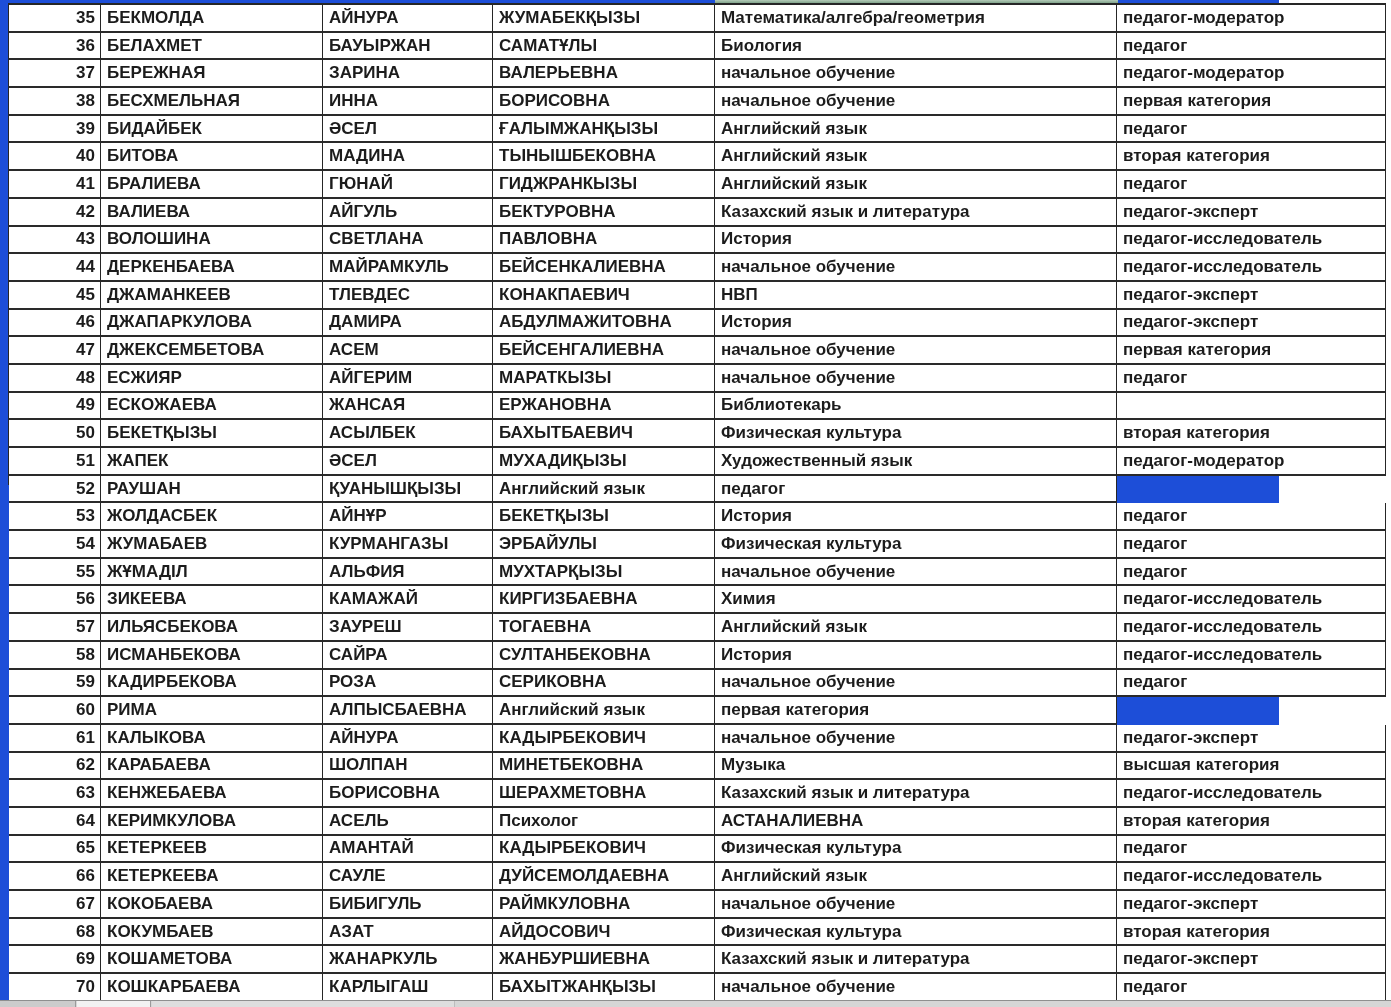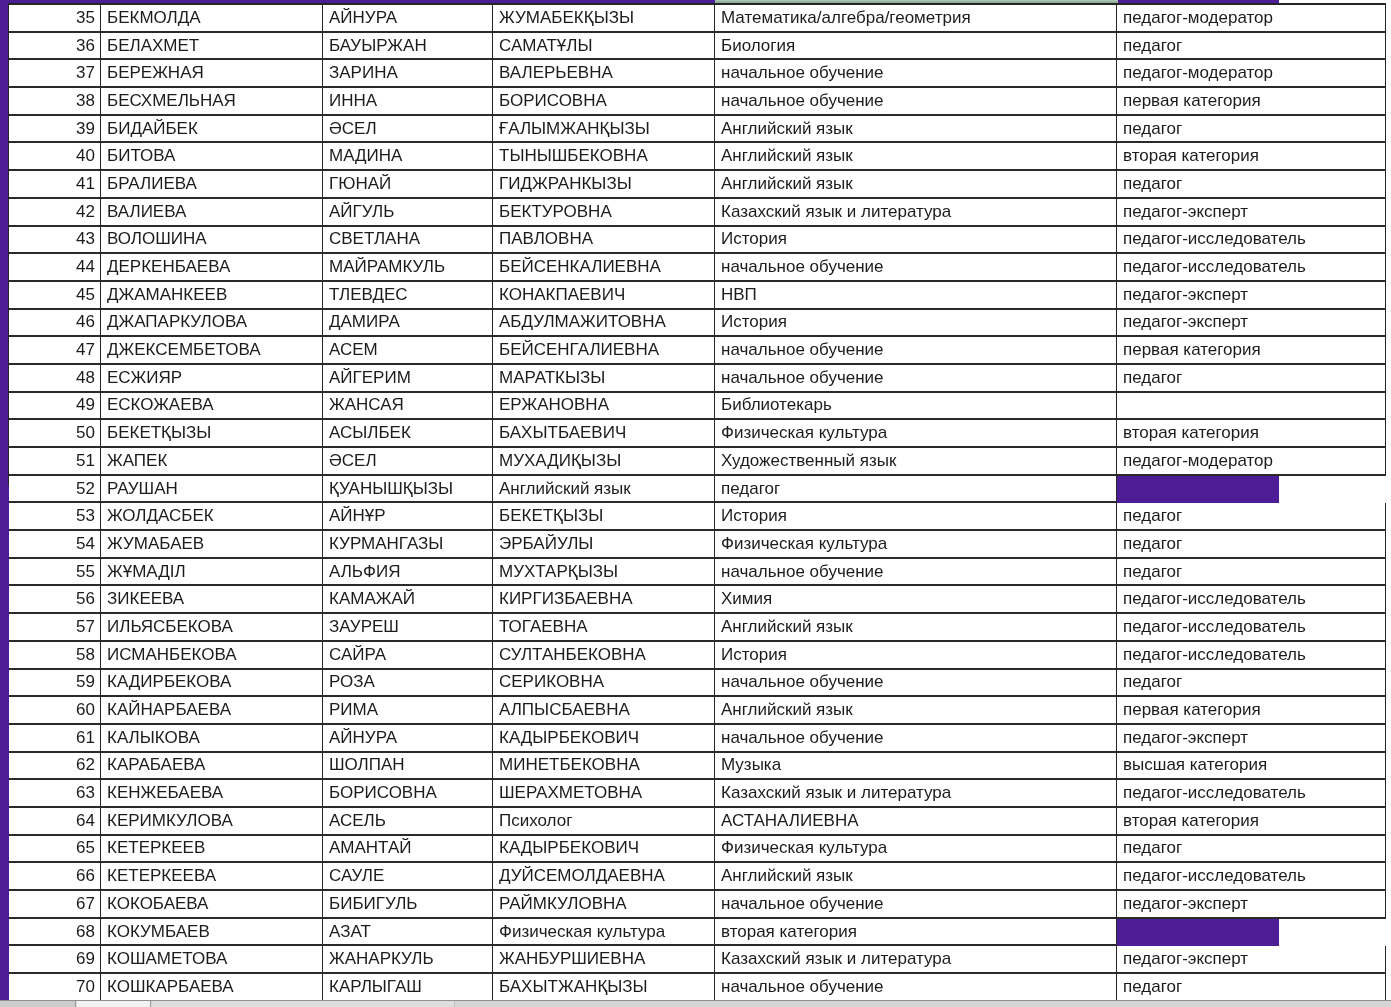--- a/index.html
+++ b/index.html
@@ -2,21 +2,21 @@
 <html><head>
 <meta charset="utf-8">
 <style>
   html, body { margin: 0; padding: 0; }
   body {
     width: 1391px; height: 1007px;
     background: #ffffff;
     font-family: "Liberation Sans", sans-serif;
     overflow: hidden;
   }
-  .sheet { position: relative; width: 1279px; height: 1007px; background: #4c1d95; }
+  .sheet { position: relative; width: 1279px; height: 1007px; background: #1d4ed8; font-weight: bold; }
 
   .selection-bar {
     position: absolute; left: 715px; top: 0; width: 403px; height: 6px;
     background: linear-gradient(#b4cab8, #6e977c);
     border-bottom: 2px solid #39634a;
     box-sizing: border-box;
   }
 
   .left-border-seg {
     position: absolute; left: 8px; top: 3px; width: 2px; height: 482px;
@@ -290,21 +290,20 @@
       <div class="cell num">59</div>
       <div class="cell">КАДИРБЕКОВА</div>
       <div class="cell">РОЗА</div>
       <div class="cell">СЕРИКОВНА</div>
       <div class="cell">начальное обучение</div>
       <div class="cell">педагог</div>
     </div>
 
     <div class="row">
       <div class="cell num">60</div>
-      <div class="cell">КАЙНАРБАЕВА</div>
       <div class="cell">РИМА</div>
       <div class="cell">АЛПЫСБАЕВНА</div>
       <div class="cell">Английский язык</div>
       <div class="cell">первая категория</div>
     </div>
 
     <div class="row">
       <div class="cell num">61</div>
       <div class="cell">КАЛЫКОВА</div>
       <div class="cell">АЙНУРА</div>
@@ -364,20 +363,21 @@
       <div class="cell">БИБИГУЛЬ</div>
       <div class="cell">РАЙМКУЛОВНА</div>
       <div class="cell">начальное обучение</div>
       <div class="cell">педагог-эксперт</div>
     </div>
 
     <div class="row">
       <div class="cell num">68</div>
       <div class="cell">КОКУМБАЕВ</div>
       <div class="cell">АЗАТ</div>
+      <div class="cell">АЙДОСОВИЧ</div>
       <div class="cell">Физическая культура</div>
       <div class="cell">вторая категория</div>
     </div>
 
     <div class="row">
       <div class="cell num">69</div>
       <div class="cell">КОШАМЕТОВА</div>
       <div class="cell">ЖАНАРКУЛЬ</div>
       <div class="cell">ЖАНБУРШИЕВНА</div>
       <div class="cell">Казахский язык и литература</div>

